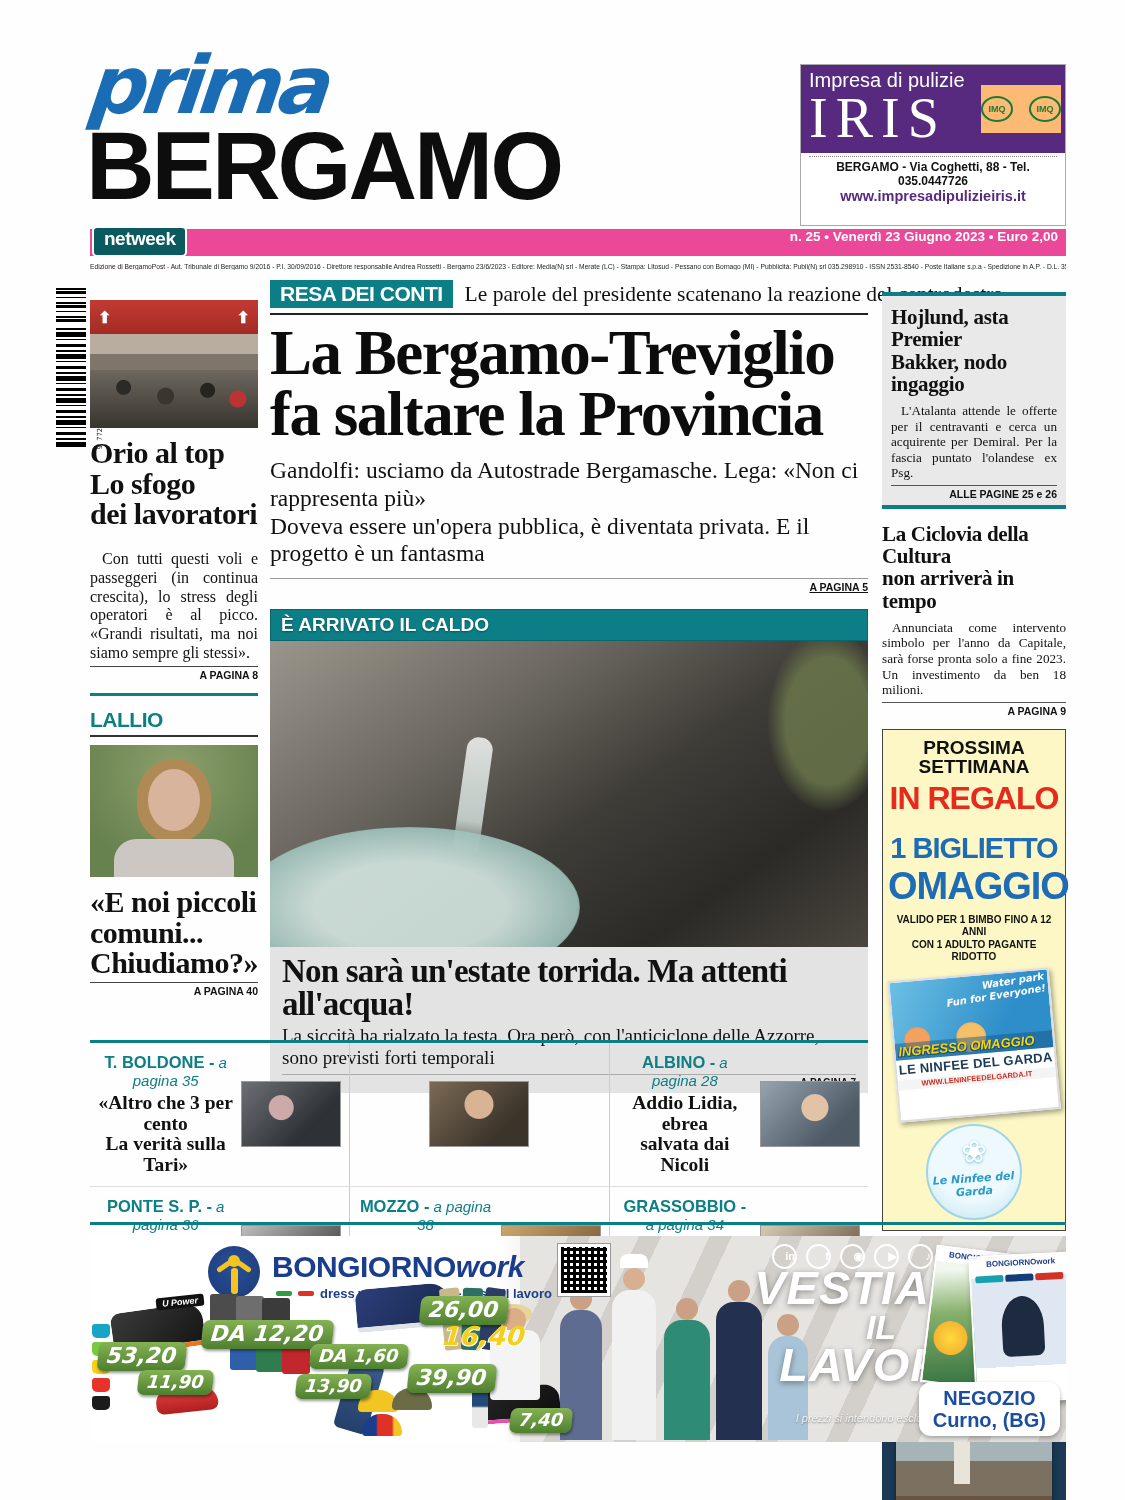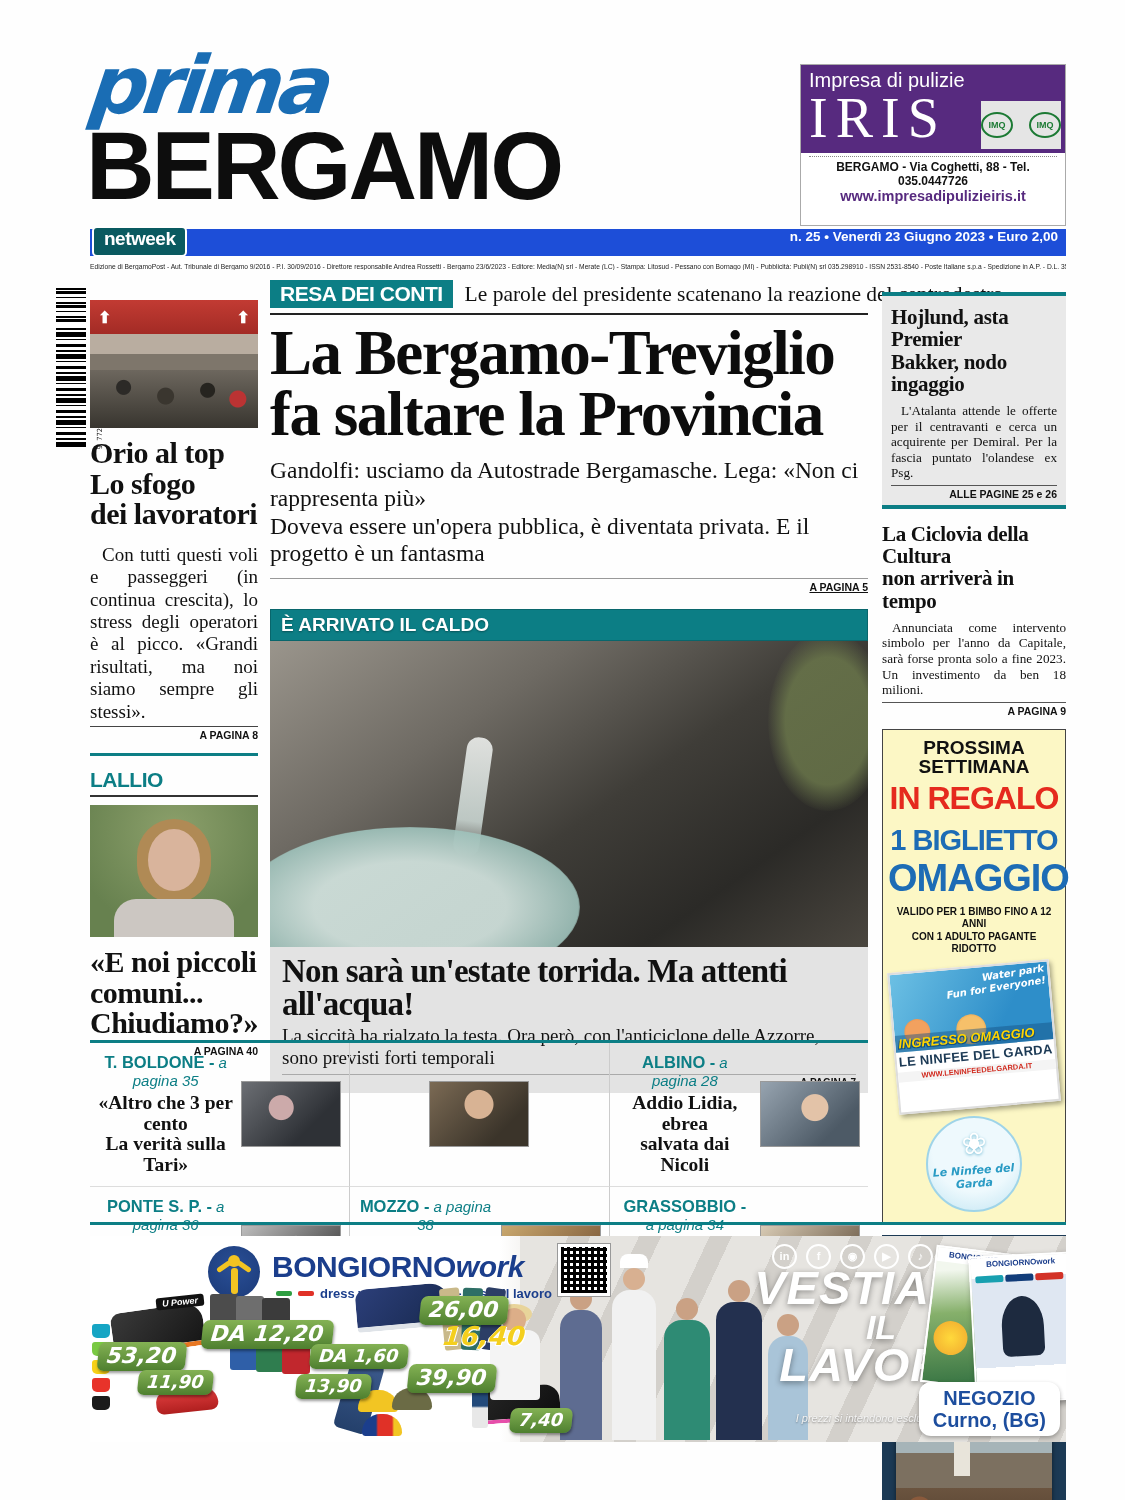--- a/index.html
+++ b/index.html
@@ -13,31 +13,31 @@
     transform:skewX(-8deg);line-height:1;}
   .main-title{position:absolute;left:86px;top:118px;font-family:"Liberation Sans",sans-serif;
     font-weight:900;font-size:95px;color:#0d0d0d;letter-spacing:-3px;line-height:1;transform:scaleY(1.02);}
 
   
   .iris{position:absolute;left:800px;top:64px;width:266px;height:162px;background:#fff;
     border:1px solid #aaa;box-sizing:border-box;}
   .iris-head{position:relative;background:#572a7f;height:88px;color:#fff;padding:4px 8px;box-sizing:border-box;}
   .iris-kicker{font-family:"Liberation Sans",sans-serif;font-size:20px;}
   .iris-brand{font-size:56px;line-height:0.95;letter-spacing:8px;font-family:"Liberation Serif",serif;}
-  .imq-box{position:absolute;right:4px;top:36px;width:80px;height:48px;background:#e5e5e5;
+  .imq-box{position:absolute;right:4px;top:20px;width:80px;height:48px;background:#fdba74;
     display:flex;gap:16px;align-items:center;justify-content:center;}
   .imq{width:32px;height:22px;border:2px solid #1c7a34;border-radius:50%;color:#1c7a34;
     font:bold 9px "Liberation Sans",sans-serif;display:flex;align-items:center;justify-content:center;}
   .iris-tag{color:#572a7f;font:800 15px/1.12 "Liberation Sans",sans-serif;text-align:center;margin-top:3px;}
   .iris-dots{border-top:1px dotted #888;margin:3px 8px;}
   .iris-addr{font:800 12px "Liberation Sans",sans-serif;text-align:center;color:#111;}
   .iris-web{font:800 14.5px "Liberation Sans",sans-serif;text-align:center;color:#572a7f;}
 
   
-  .nwbar{position:absolute;left:90px;top:229px;width:976px;height:27px;background:#1d4ed8;}
+  .nwbar{position:absolute;left:90px;top:229px;width:976px;height:27px;background:#ec4899;}
   .nwlogo{position:absolute;left:2px;top:-3px;height:27px;line-height:25px;background:#0a5a60;
     border:2px solid #fff;border-radius:5px;padding:0 10px;color:#fff;
     font:800 19px "Liberation Sans",sans-serif;letter-spacing:-0.5px;}
   .nwissue{position:absolute;right:8px;top:0;line-height:27px;color:#fff;
     font:bold 13.5px "Liberation Sans",sans-serif;}
   .fineprint{position:absolute;left:90px;top:263px;width:976px;font:6.7px "Liberation Sans",sans-serif;
     color:#222;white-space:nowrap;overflow:hidden;}
 
   
   .barcode-wrap{position:absolute;left:56px;top:288px;width:30px;}
@@ -56,21 +56,21 @@
     border-bottom:2px solid #333;padding-bottom:3px;}
   .l-photo1{margin-top:8px;height:128px;position:relative;overflow:hidden;
     background:linear-gradient(180deg,#9b9288 0 26%,#b9ada0 26% 42%,#7e766b 42% 64%,#4b463f 64% 100%);}
   .l-photo1 .sign{position:absolute;left:0;top:0;width:100%;height:34px;background:linear-gradient(#c23b33,#a32b25);
     color:#fff;font:bold 16px "Liberation Sans",sans-serif;display:flex;align-items:center;justify-content:space-between;padding:0 8px;box-sizing:border-box;}
   .l-photo1 .crowd{position:absolute;left:0;bottom:0;width:100%;height:58px;
     background:radial-gradient(circle at 20% 30%,#2c2a27 0 7px,transparent 8px),radial-gradient(circle at 45% 45%,#3a362f 0 8px,transparent 9px),
     radial-gradient(circle at 70% 35%,#26241f 0 7px,transparent 8px),radial-gradient(circle at 88% 50%,#b33 0 8px,transparent 9px),
     linear-gradient(#6d675e,#38352f);}
   .l-head{font-weight:bold;font-size:30px;line-height:1.02;letter-spacing:-0.5px;margin-top:10px;}
-  .l-body{font-size:19px;line-height:1.18;text-align:justify;margin-top:14px;text-indent:12px;}
+  .l-body{font-size:16px;line-height:1.18;text-align:justify;margin-top:20px;text-indent:12px;}
   .pref{font:800 10.5px "Liberation Sans",sans-serif;text-align:right;border-top:1px solid #444;
     padding-top:2px;margin-top:3px;}
   .teal-div{height:3px;background:#0c7e85;margin:12px 0;}
   .l-photo2{margin-top:8px;height:132px;position:relative;overflow:hidden;
     background:radial-gradient(circle at 50% 20%,#8ca06b,#67814f 75%);}
   .l-photo2 .hair{position:absolute;left:50%;top:14px;transform:translateX(-50%);width:74px;height:84px;border-radius:40px;background:#b08a55;}
   .l-photo2 .face{position:absolute;left:50%;top:24px;transform:translateX(-50%);width:52px;height:62px;border-radius:50%;background:#d9b49c;}
   .l-photo2 .body{position:absolute;left:50%;bottom:-6px;transform:translateX(-50%);width:120px;height:44px;border-radius:22px 22px 0 0;background:#ccc7c2;}
 
   
@@ -100,21 +100,21 @@
   
   .rbox1{border-top:4px solid #0c7e85;border-bottom:4px solid #0c7e85;background:#e9e9e9;padding:10px 9px 5px;}
   .r-head{font-weight:bold;font-size:21px;line-height:1.06;letter-spacing:-0.3px;}
   .r-body{font-size:13.2px;line-height:1.18;text-align:justify;margin-top:8px;text-indent:10px;}
   .r-ref{font:800 10.5px "Liberation Sans",sans-serif;text-align:right;border-top:1px solid #555;margin-top:4px;padding-top:2px;}
   .rstory2{margin-top:14px;}
 
   .ybox{margin-top:12px;border:1px solid #444;background:#fcf7c5;text-align:center;padding:8px 5px 10px;}
   .y-head{font:900 19px/1.0 "Liberation Sans",sans-serif;color:#111;}
   .y-red{font:900 32px/1.0 "Liberation Sans",sans-serif;color:#e52a1e;margin-top:6px;letter-spacing:-1px;}
-  .y-blue1{font:900 29px/1.0 "Liberation Sans",sans-serif;color:#1d6cb5;margin-top:12px;letter-spacing:-1px;}
+  .y-blue1{font:900 29px/1.0 "Liberation Sans",sans-serif;color:#1d6cb5;margin-top:20px;letter-spacing:-1px;}
   .y-blue2{font:900 38px/1.0 "Liberation Sans",sans-serif;color:#1d6cb5;margin-top:4px;letter-spacing:-1px;}
   .y-cond{font:800 10px/1.25 "Liberation Sans",sans-serif;color:#111;margin-top:9px;}
   .ticket{width:158px;height:138px;margin:10px auto 0;transform:rotate(-5deg);background:#fff;
     border:2px solid #ddd;box-shadow:2px 3px 5px rgba(0,0,0,.35);position:relative;overflow:hidden;}
   .ticket-photo{height:78px;position:relative;background:linear-gradient(120deg,#6cc0e4,#2e8ec9 70%);}
   .ticket-tag{position:absolute;right:3px;top:4px;color:#fff;font:italic bold 10px/1.15 "DejaVu Sans",sans-serif;text-align:right;transform:rotate(-4deg);}
   .kid1,.kid2{position:absolute;border-radius:50%;}
   .kid1{left:10px;bottom:6px;width:26px;height:26px;background:radial-gradient(circle,#f2a15f 0 60%,#e07f30);}
   .kid2{left:62px;bottom:2px;width:30px;height:30px;background:radial-gradient(circle,#f6c06a 0 60%,#d98332);}
   .ticket-ingresso{position:absolute;left:0;bottom:0;width:100%;font:italic 900 13px "Liberation Sans",sans-serif;
@@ -231,21 +231,21 @@
   .fhead{position:absolute;left:50%;transform:translateX(-50%);top:-22px;width:22px;height:22px;border-radius:50%;background:#caa184;}
   .f1{left:0;bottom:0;width:42px;height:130px;background:#5e6c91;}
   .f2{left:52px;bottom:0;width:44px;height:150px;background:#f1f1f1;}
   .f2 .fhead{background:#d8b091;}
   .f2:before{content:"";position:absolute;left:8px;top:-36px;width:28px;height:14px;border-radius:8px 8px 0 0;background:#fff;}
   .f3{left:104px;bottom:0;width:46px;height:120px;background:#2e8b74;}
   .f4{left:156px;bottom:0;width:46px;height:138px;background:#23304f;}
   .f5{left:208px;bottom:0;width:40px;height:104px;background:#a9c4d8;}
   .socials{position:absolute;left:252px;top:8px;display:flex;gap:9px;}
   .soc{width:21px;height:21px;border-radius:50%;border:2px solid #fff;color:#fff;
-    font:bold 11px/21px "Liberation Sans",sans-serif;text-align:center;}
+    font:bold 11px/21px "Liberation Sans",sans-serif;text-align:right;}
   .slogan{position:absolute;left:196px;top:30px;width:330px;text-align:center;color:#fff;
     font-family:"Liberation Sans",sans-serif;font-style:italic;font-weight:900;
     text-shadow:0 2px 6px rgba(0,0,0,.4);line-height:0.95;}
   .sl1{font-size:47px;letter-spacing:1px;}
   .sl2{font-size:34px;}
   .sl3{font-size:47px;letter-spacing:1px;}
   .ad-disclaimer{position:absolute;left:196px;top:176px;width:330px;text-align:center;color:#f3f3f3;
     font:italic 11px "Liberation Sans",sans-serif;text-shadow:0 1px 2px rgba(0,0,0,.4);}
   .cat{position:absolute;background:#fff;border:2px solid #fff;box-shadow:2px 3px 6px rgba(0,0,0,.4);overflow:hidden;}
   .cat1{left:408px;top:14px;width:92px;height:134px;transform:rotate(7deg);

